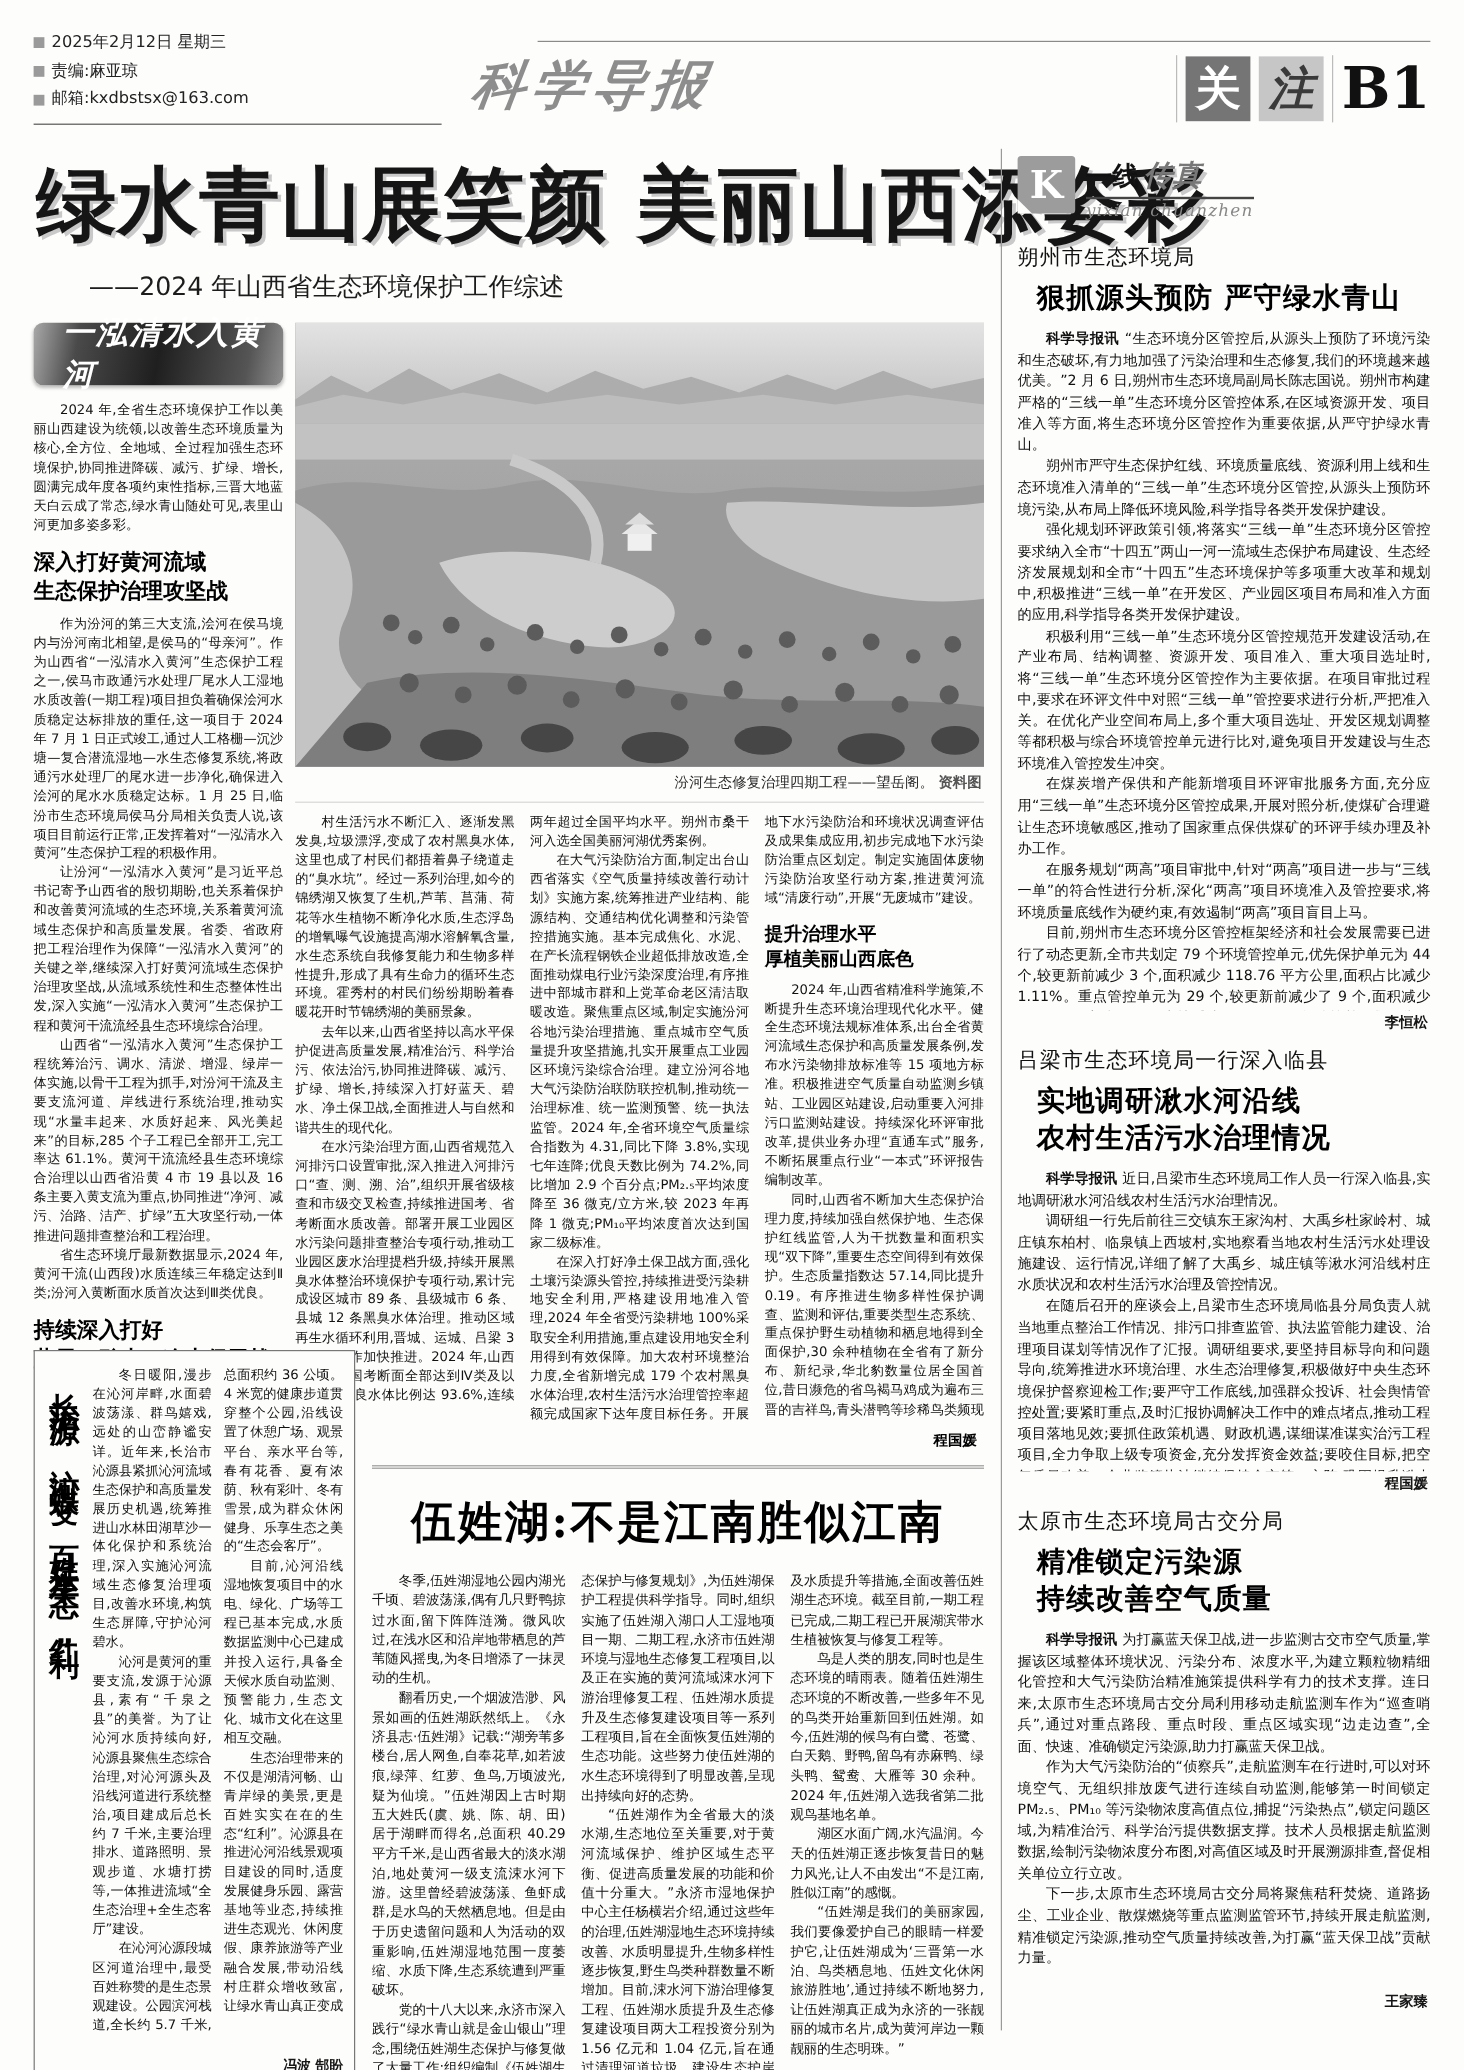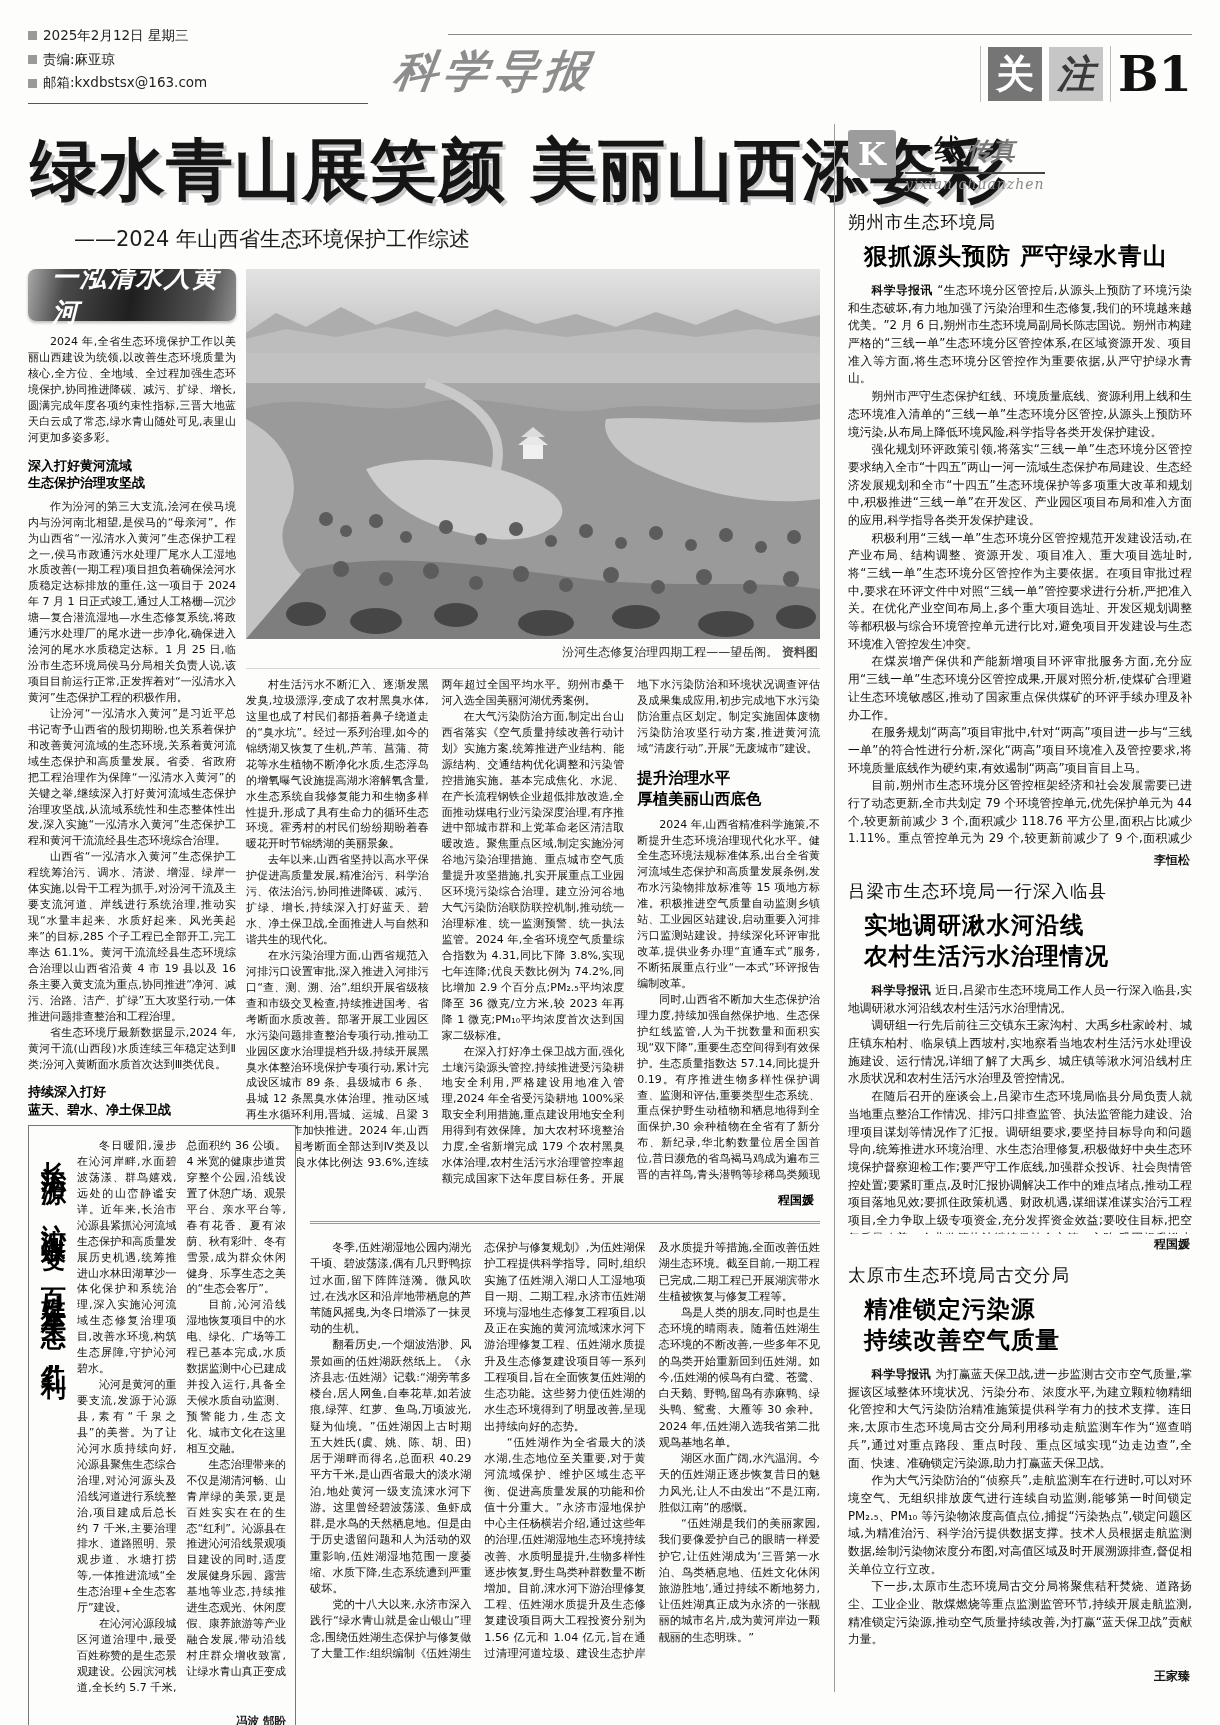--- a/index.html
+++ b/index.html
@@ -28,21 +28,21 @@
   .v-divider { width:1px; background:#9a9a9a; margin:2px 13px 0 14px; }
   .sidebar { flex:1; min-width:0; }
   
   .lead-headline { font-size:67px; font-weight:900; letter-spacing:1px; line-height:1.15; margin:10px 12px 16px 2px; text-shadow:3px 3px 0 #c9c9c9; white-space:nowrap; }
   .lead-subhead { font-size:21px; color:#1c1c1c; margin:0 0 16px 46px; }
   .lead-grid { display:flex; gap:10px; }
   .colA { width:208px; flex:0 0 auto; }
   .series-label { height:52px; display:flex; align-items:center; justify-content:center; background:linear-gradient(100deg,#a9a9a9 0%,#4a4a4a 18%,#1f1f1f 50%,#555 85%,#8f8f8f 100%); border-radius:8px; color:#fff; font-weight:900; font-style:italic; font-size:26px; letter-spacing:2px; margin-bottom:13px; box-shadow:0 2px 3px rgba(0,0,0,.25);padding-left:24px; }
   .colA-text { height:852px; overflow:hidden; }
   .colA-text p, .flow3 p, .q-body p, .wux-body p, .sb-body p { font-size:11px; line-height:1.45; text-align:justify; text-indent:2em; color:#111; }
-  .inner-sub { font-size:13px; font-weight:900; line-height:1.35; margin:11px 0 7px; white-space:pre-line; color:#000; }
+  .inner-sub { font-size:18px; font-weight:900; line-height:1.35; margin:11px 0 7px; white-space:pre-line; color:#000; }
   .colB { width:574px; flex:0 0 auto; }
   .photo { width:574px; height:370px; display:block; background:#b9b9b9; }
   .caption { font-size:12px; color:#2a2a2a; text-align:right; padding:5px 2px 7px; border-bottom:1px solid #d6d6d6; margin-bottom:8px; }
   .caption b { font-weight:700; color:#555; }
   .flow3 { column-count:3; column-gap:13px; height:512px; overflow:hidden; }
   .flow3 .inner-sub { font-size:15.5px; }
   .byline { text-align:right; font-weight:700; font-size:12px; padding:3px 6px 0 0; color:#000; }
   
   .bottom-row { display:flex; gap:14px; margin-top:12px; }
   .qinyuan { width:268px; flex:0 0 auto; margin-top:-96px; height:650px; border:1.5px solid #777; background:#fdfdfc; padding:12px 9px; display:flex; gap:9px; position:relative; z-index:2; }
@@ -52,21 +52,21 @@
   .q-byline { text-align:right; font-weight:700; font-size:11.5px; margin-top:4px; }
   .wux { flex:1; min-width:0; border-top:3px double #999; padding-top:16px; }
   .wux-headline { font-family:"DejaVu Serif","Liberation Serif",serif; font-weight:900; font-size:37px; text-align:center; letter-spacing:2px; margin:4px 0 16px; color:#000; }
   .wux-body { column-count:3; column-gap:13px; height:430px; overflow:hidden; }
   .wux-body p { font-size:11.2px; }
   
   .logo { display:flex; gap:9px; margin:8px 0 18px; align-items:flex-start; }
   .k-box { width:48px; height:48px; background:#9c9c9c; position:relative; display:flex; align-items:center; justify-content:center; font-family:"DejaVu Serif",serif; font-weight:700; font-size:32px; color:#fff; border-radius:3px; }
   .k-box::after { content:""; position:absolute; left:0; bottom:0; border-style:solid; border-width:12px 0 0 12px; border-color:transparent transparent transparent #fdfdfc; }
   .logo-text .l1 { display:flex; align-items:baseline; gap:4px; border-bottom:2px solid #444; padding-bottom:2px; }
-  .logo-cn { font-weight:400; font-size:29px; color:#111; }
+  .logo-cn { font-weight:700; font-size:22px; color:#111; }
   .logo-cn2 { font-family:"DejaVu Serif",serif; font-style:italic; font-weight:700; font-size:24px; color:#777; }
   .logo-py { font-family:"DejaVu Serif",serif; font-style:italic; font-size:14px; color:#888; letter-spacing:1px; margin-top:2px; }
   .sb-art { margin-bottom:10px; }
   .sb-kicker { font-size:17.5px; font-weight:400; color:#111; margin:8px 0 7px; letter-spacing:1px; }
   .sb-headline { font-size:23.5px; font-weight:900; line-height:1.32; margin:0 16px 10px; white-space:pre-line; letter-spacing:1px; color:#000; }
   .sb-body { overflow:hidden; }
   .sb-body p { font-size:11.8px; line-height:1.5; }
   .sb-body p b { font-weight:900; }
   .h-a { height:568px; } .h-b { height:252px; } .h-c { height:300px; }
   .sb-byline { text-align:right; font-weight:700; font-size:12px; margin:2px 2px 6px 0; }
@@ -225,20 +225,21 @@
                 <p>沁河是黄河的重要支流,发源于沁源县,素有“千泉之县”的美誉。为了让沁河水质持续向好,沁源县聚焦生态综合治理,对沁河源头及沿线河道进行系统整治,项目建成后总长约 7 千米,主要治理排水、道路照明、景观步道、水塘打捞等,一体推进流域“全生态治理+全生态客厅”建设。</p>
                 <p>在沁河沁源段城区河道治理中,最受百姓称赞的是生态景观建设。公园滨河栈道,全长约 5.7 千米,总面积约 36 公顷。4 米宽的健康步道贯穿整个公园,沿线设置了休憩广场、观景平台、亲水平台等,春有花香、夏有浓荫、秋有彩叶、冬有雪景,成为群众休闲健身、乐享生态之美的“生态会客厅”。</p>
                 <p>目前,沁河沿线湿地恢复项目中的水电、绿化、广场等工程已基本完成,水质数据监测中心已建成并投入运行,具备全天候水质自动监测、预警能力,生态文化、城市文化在这里相互交融。</p>
                 <p>生态治理带来的不仅是湖清河畅、山青岸绿的美景,更是百姓实实在在的生态“红利”。沁源县在推进沁河沿线景观项目建设的同时,适度发展健身乐园、露营基地等业态,持续推进生态观光、休闲度假、康养旅游等产业融合发展,带动沿线村庄群众增收致富,让绿水青山真正变成百姓乐享的金山银山。</p>
               </div>
             <div class="q-byline">冯波 郜盼</div>
           </div>
         </div>
 
         <div class="wux">
+          <h2 class="wux-headline">伍姓湖:不是江南胜似江南</h2>
           <div class="wux-body">
               <p>冬季,伍姓湖湿地公园内湖光千顷、碧波荡漾,偶有几只野鸭掠过水面,留下阵阵涟漪。微风吹过,在浅水区和沿岸地带栖息的芦苇随风摇曳,为冬日增添了一抹灵动的生机。</p>
               <p>翻看历史,一个烟波浩渺、风景如画的伍姓湖跃然纸上。《永济县志·伍姓湖》记载:“湖旁苇多楼台,居人网鱼,自奉花草,如若波痕,绿萍、红萝、鱼鸟,万顷波光,疑为仙境。”伍姓湖因上古时期五大姓氏(虞、姚、陈、胡、田)居于湖畔而得名,总面积 40.29 平方千米,是山西省最大的淡水湖泊,地处黄河一级支流涑水河下游。这里曾经碧波荡漾、鱼虾成群,是水鸟的天然栖息地。但是由于历史遗留问题和人为活动的双重影响,伍姓湖湿地范围一度萎缩、水质下降,生态系统遭到严重破坏。</p>
               <p>党的十八大以来,永济市深入践行“绿水青山就是金山银山”理念,围绕伍姓湖生态保护与修复做了大量工作:组织编制《伍姓湖生态保护与修复规划》,为伍姓湖保护工程提供科学指导。同时,组织实施了伍姓湖入湖口人工湿地项目一期、二期工程,永济市伍姓湖环境与湿地生态修复工程项目,以及正在实施的黄河流域涑水河下游治理修复工程、伍姓湖水质提升及生态修复建设项目等一系列工程项目,旨在全面恢复伍姓湖的生态功能。这些努力使伍姓湖的水生态环境得到了明显改善,呈现出持续向好的态势。</p>
               <p>“伍姓湖作为全省最大的淡水湖,生态地位至关重要,对于黄河流域保护、维护区域生态平衡、促进高质量发展的功能和价值十分重大。”永济市湿地保护中心主任杨横岩介绍,通过这些年的治理,伍姓湖湿地生态环境持续改善、水质明显提升,生物多样性逐步恢复,野生鸟类种群数量不断增加。目前,涑水河下游治理修复工程、伍姓湖水质提升及生态修复建设项目两大工程投资分别为 1.56 亿元和 1.04 亿元,旨在通过清理河道垃圾、建设生态护岸及水质提升等措施,全面改善伍姓湖生态环境。截至目前,一期工程已完成,二期工程已开展湖滨带水生植被恢复与修复工程等。</p>
               <p>鸟是人类的朋友,同时也是生态环境的晴雨表。随着伍姓湖生态环境的不断改善,一些多年不见的鸟类开始重新回到伍姓湖。如今,伍姓湖的候鸟有白鹭、苍鹭、白天鹅、野鸭,留鸟有赤麻鸭、绿头鸭、鸳鸯、大雁等 30 余种。2024 年,伍姓湖入选我省第二批观鸟基地名单。</p>
               <p>湖区水面广阔,水汽温润。今天的伍姓湖正逐步恢复昔日的魅力风光,让人不由发出“不是江南,胜似江南”的感慨。</p>
               <p>“伍姓湖是我们的美丽家园,我们要像爱护自己的眼睛一样爱护它,让伍姓湖成为‘三晋第一水泊、鸟类栖息地、伍姓文化休闲旅游胜地’,通过持续不断地努力,让伍姓湖真正成为永济的一张靓丽的城市名片,成为黄河岸边一颗靓丽的生态明珠。”</p>
             </div>
 

